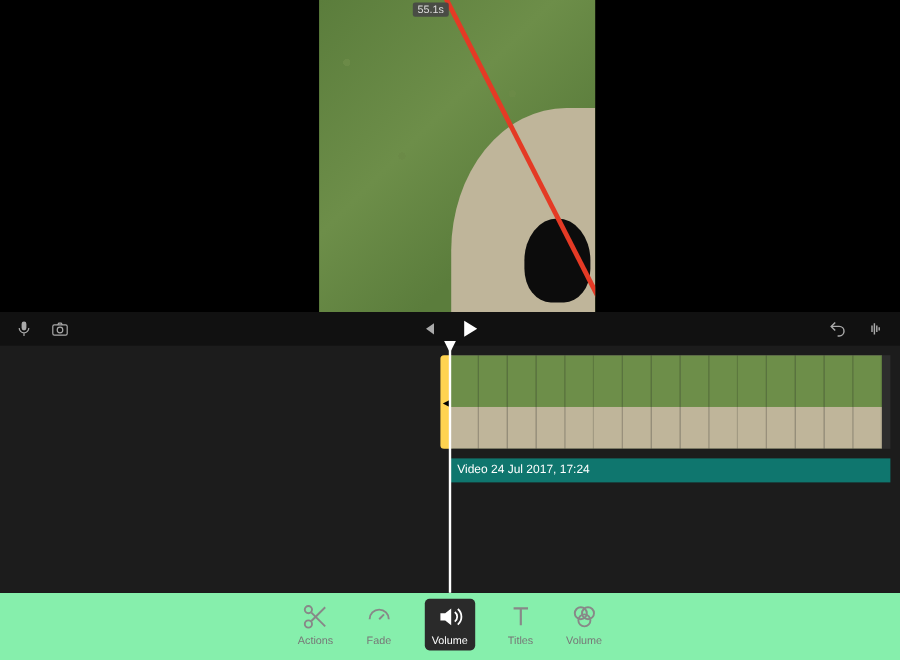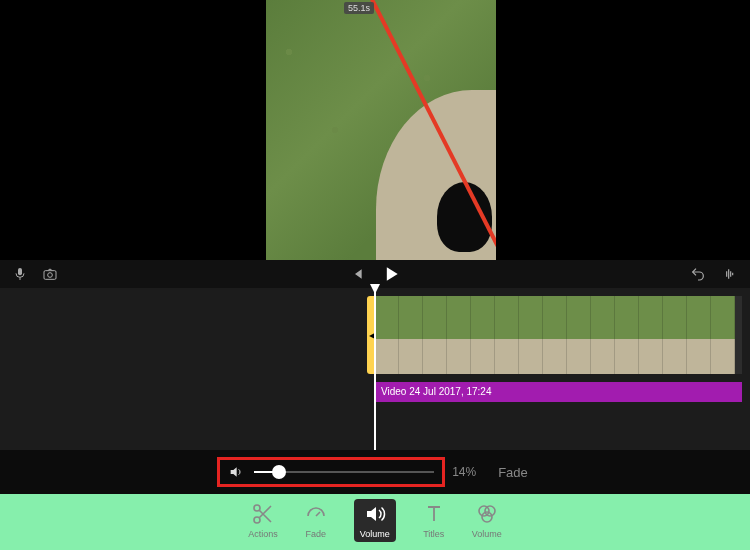--- a/index.html
+++ b/index.html
@@ -35,21 +35,21 @@
 
   .timeline { flex: 1; background: #1a1a1a; position: relative; display: flex; }
   .timeline-left { width: 50%; background: #1c1c1c; }
   .timeline-right { width: 50%; position: relative; background: #1c1c1c; }
   .clip-track { position: absolute; top: 8px; left: 0; right: 8px; height: 78px; background: #2d2d2d; overflow: hidden; display:flex; }
   .thumb { flex: 0 0 24px; height: 100%; background: linear-gradient(#6d8e49 55%, #bfb59a 55%); border-right: 1px solid rgba(0,0,0,.15); }
   .playhead { position: absolute; left: -1px; top: 0; bottom: 0; width: 2px; background: #fff; }
   .playhead::before { content:''; position:absolute; top:-4px; left:-4px; width:10px; height:10px; background:#fff; clip-path: polygon(50% 100%, 0 0, 100% 0); }
   .clip-handle-l { position:absolute; left:-8px; top:8px; width:10px; height:78px; background:#ffd350; border-radius:3px 0 0 3px; display:flex; align-items:center; justify-content:center; }
   .clip-handle-l::after { content:'◀'; font-size:8px; color:#000; }
-  .audio-bar { position: absolute; left: 0; right: 8px; top: 94px; height: 20px; background: #a21caf; color: #fff; font-size: 10px; line-height: 20px; padding-left: 6px; overflow: hidden; white-space: nowrap; }
+  .audio-bar { position: absolute; left: 0; right: 8px; top: 94px; height: 20px; background: #0f766e; color: #fff; font-size: 10px; line-height: 20px; padding-left: 6px; overflow: hidden; white-space: nowrap; }
 
   .volume-row { height: 44px; background: #0c0c0c; display: flex; align-items: center; justify-content: center; gap: 12px; }
   .vol-group { display:flex; align-items:center; gap:10px; padding: 2px 6px; }
   .slider-track { width: 180px; height: 2px; background: #555; position: relative; }
   .slider-fill { position:absolute; left:0; top:0; bottom:0; width:14%; background:#fff; }
   .slider-knob { position:absolute; left:14%; top:50%; width:14px; height:14px; background:#fff; border-radius:50%; transform:translate(-50%,-50%); cursor:pointer; }
   .vol-pct { color:#888; font-size:12px; width:34px; }
   .fade-label { color:#888; font-size:13px; cursor:pointer; }
 
   .tool-row { height: 56px; background: #86efac; display:flex; align-items:center; justify-content:center; gap: 26px; padding-bottom:4px;}
@@ -139,36 +139,20 @@
           <div class="thumb"></div>
           <div class="thumb"></div>
           <div class="thumb"></div>
           <div class="thumb"></div>
       </div>
       <div class="audio-bar">Video 24 Jul 2017, 17:24</div>
       <div class="playhead"></div>
     </div>
   </div>
 
-  <div class="volume-row">
-    <div class="vol-group highlight-red">
-      <div class="small-icon" style="color:#ddd">
-          <svg viewBox="0 0 24 24" fill="currentColor">
-            <path d="M4 9v6h4l5 4V5L8 9H4z"></path>
-            <path d="M16 8a5 5 0 0 1 0 8" stroke="currentColor" stroke-width="1.5" fill="none"></path>
-          </svg>
-        </div>
-      <div class="slider-track">
-        <div class="slider-fill"></div>
-        <div class="slider-knob"></div>
-      </div>
-    </div>
-    <div class="vol-pct">14%</div>
-    <div class="fade-label">Fade</div>
-  </div>
 
   <div class="tool-row">
     <div class="tool">
       <div class="tool-ico">
           <svg viewBox="0 0 24 24" fill="none" stroke="currentColor" stroke-width="1.6">
             <circle cx="6" cy="6" r="3"></circle>
             <circle cx="6" cy="18" r="3"></circle>
             <path d="M20 4L8.5 15.5M20 20L8.5 8.5"></path>
           </svg>
         </div>

